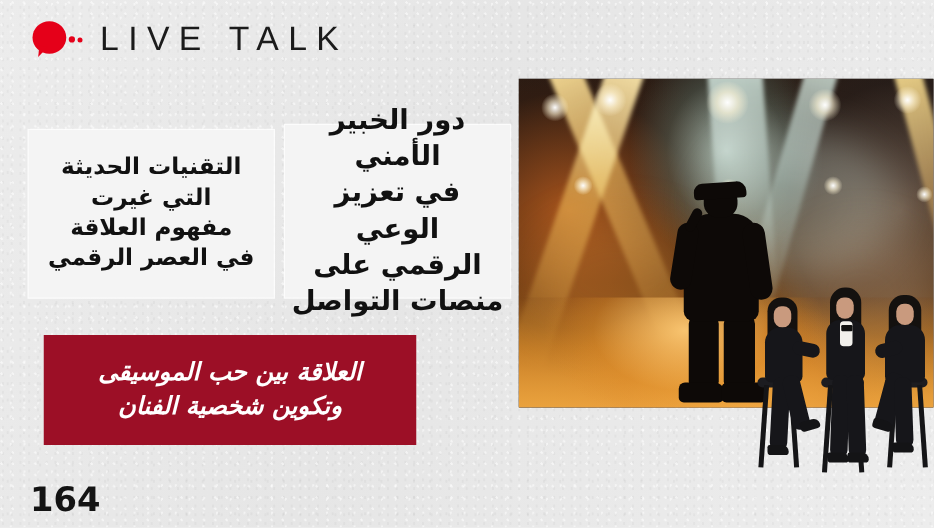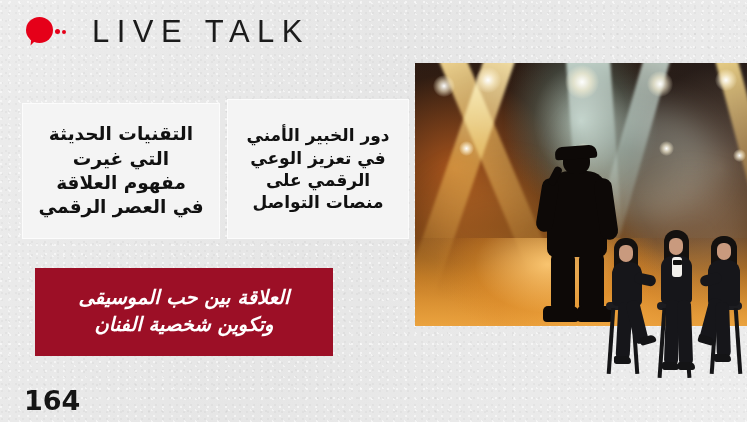--- a/index.html
+++ b/index.html
@@ -68,26 +68,26 @@
   .bubble-dot {
     position: absolute;
     background: #e50019;
     border-radius: 50%;
   }
   .bubble-dot.d1 { left: 29px; top: 15px; width: 5px; height: 5px; }
   .bubble-dot.d2 { left: 36px; top: 16px; width: 4px; height: 4px; }
 
   #logo-text {
     font-family: "Liberation Sans", sans-serif;
-    font-size: 31px;
+    font-size: 27px;
     font-weight: 300;
     letter-spacing: 7.5px;
     color: #1b1b1b;
     line-height: 1;
-    margin-left: 24px;
+    margin-left: 12px;
     white-space: nowrap;
   }
 
   
   .headline-card {
     position: absolute;
     background: #f4f4f4;
     box-shadow: 0 0 0 1px rgba(255,255,255,0.85);
     display: flex;
     align-items: center;
@@ -114,21 +114,21 @@
   }
   #card-tech .headline { font-size: 18.5px; }
 
   #card-security {
     left: 228px;
     top: 100px;
     width: 180px;
     height: 138px;
     padding: 2px 4px;
   }
-  #card-security .headline { font-size: 17px; }
+  #card-security .headline { font-size: 22px; }
 
   
   #card-music {
     position: absolute;
     left: 35px;
     top: 268px;
     width: 298px;
     height: 88px;
     background: #9c0f26;
     display: flex;

